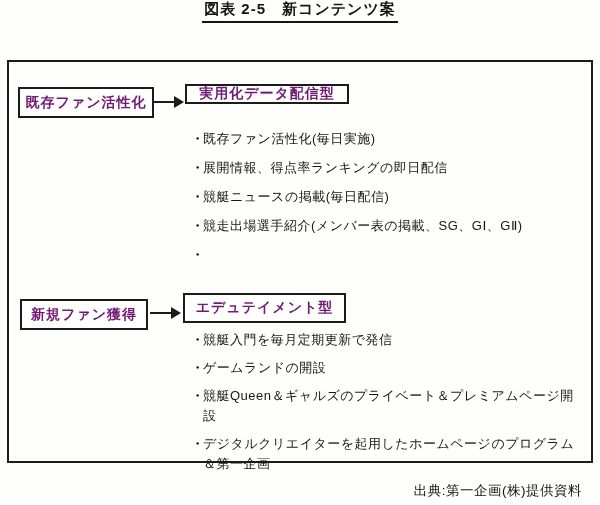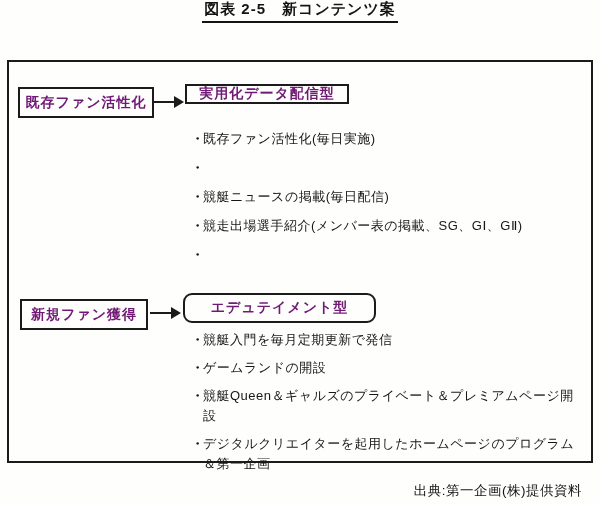--- a/index.html
+++ b/index.html
@@ -51,21 +51,21 @@
     font-size: 14px;
     font-weight: bold;
     letter-spacing: 1px;
     color: #701a75;
     background: #fefefd;
     white-space: nowrap;
   }
   #box-src-1 { left: 18px;  top: 87px;  width: 136px; height: 31px; }
   #box-typ-1 { left: 185px; top: 84px;  width: 164px; height: 20px; }
   #box-src-2 { left: 20px;  top: 299px; width: 128px; height: 31px; }
-  #box-typ-2 { left: 183px; top: 293px; width: 193px; height: 30px; border-radius: 9px; }
+  #box-typ-2 { left: 183px; top: 293px; width: 163px; height: 30px; }
   
   .arrow {
     position: absolute;
     width: 31px; height: 14px;
   }
   #arrow-1 { left: 153px; top: 95px; }
   #arrow-2 { left: 150px; top: 306px; }
   .arrow .shaft {
     position: absolute;
     left: 0; top: 6px;
@@ -144,20 +144,21 @@
     <span>実用化データ配信型</span>
   </div>
 
   <div class="bullet-list" id="list-1">
     <div class="bullet-row">
       <span class="bullet-glyph">・</span>
       <span class="bullet-text">既存ファン活性化(毎日実施)</span>
     </div>
     <div class="bullet-row">
       <span class="bullet-glyph">・</span>
+      <span class="bullet-text">展開情報、得点率ランキングの即日配信</span>
     </div>
     <div class="bullet-row">
       <span class="bullet-glyph">・</span>
       <span class="bullet-text">競艇ニュースの掲載(毎日配信)</span>
     </div>
     <div class="bullet-row">
       <span class="bullet-glyph">・</span>
       <span class="bullet-text">競走出場選手紹介(メンバー表の掲載、SG、GⅠ、GⅡ)</span>
     </div>
     <div class="bullet-row">

